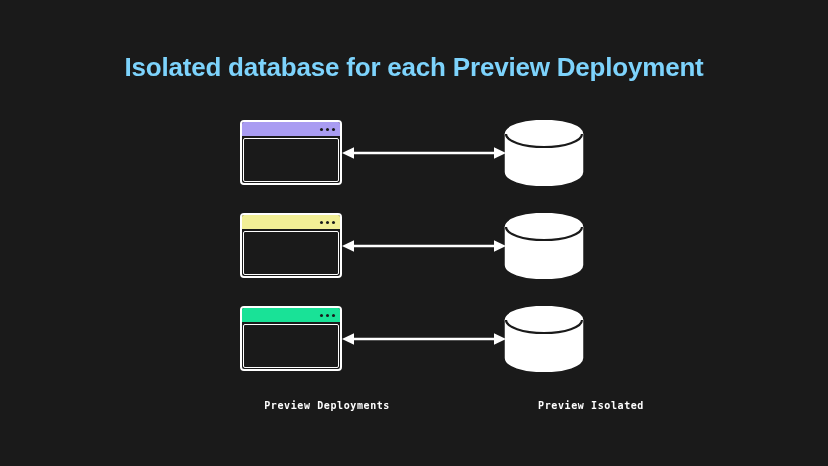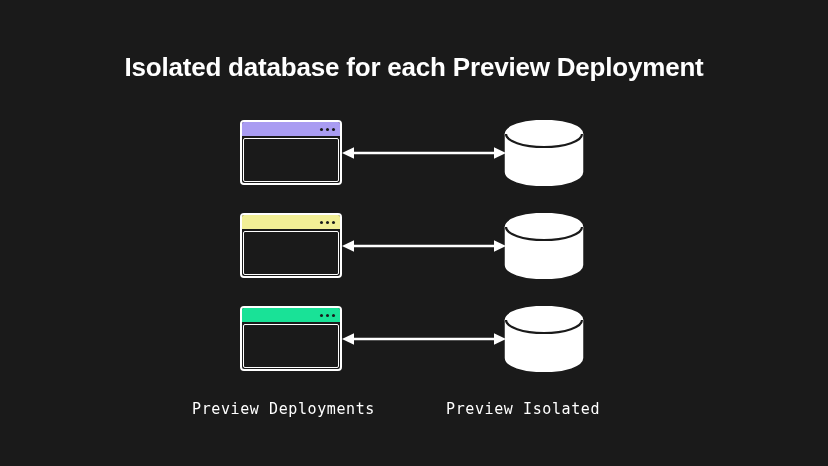--- a/index.html
+++ b/index.html
@@ -107,41 +107,41 @@
     top: 0px;
     width: 84px;
     height: 66px;
   }
   
   .caption {
     position: absolute;
     top: 400px;
     color: #ffffff;
     font-family: "DejaVu Sans Mono", "Liberation Mono", monospace;
-    font-size: 15px;
-    font-weight: normal;
+    font-size: 10px;
+    font-weight: bold;
     letter-spacing: 0.6px;
     white-space: nowrap;
-    text-align: left;
+    text-align: right;
   }
   #caption-deployments {
     left: 192px;
     width: 198px;
   }
   #caption-databases {
     left: 446px;
     width: 198px;
   }
 </style>
 </head>
 <body style="background: rgb(26, 26, 26);">
 
 <div id="canvas" style="background: rgb(26, 26, 26);">
 
-  <div id="page-title" style="color: #ffffff;">Isolated database for each Preview Deployment</div>
+  <div id="page-title" style="color: #7dd3fc;">Isolated database for each Preview Deployment</div>
 
   <div id="diagram">
 
     <div class="row" style="top:120px;">
 
       <div class="window">
         <div class="window-titlebar" style="background: rgb(169, 156, 242);">
           <div class="window-dots">
             <span class="window-dot"></span>
             <span class="window-dot"></span>

